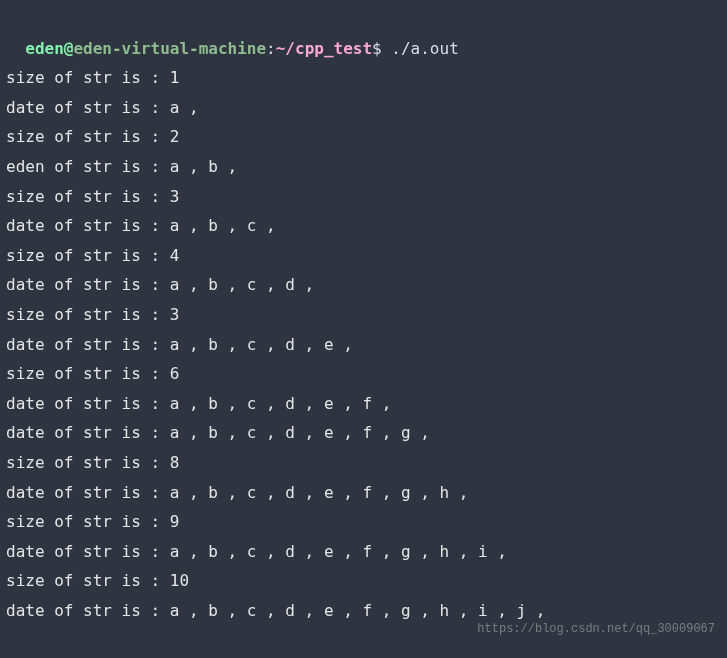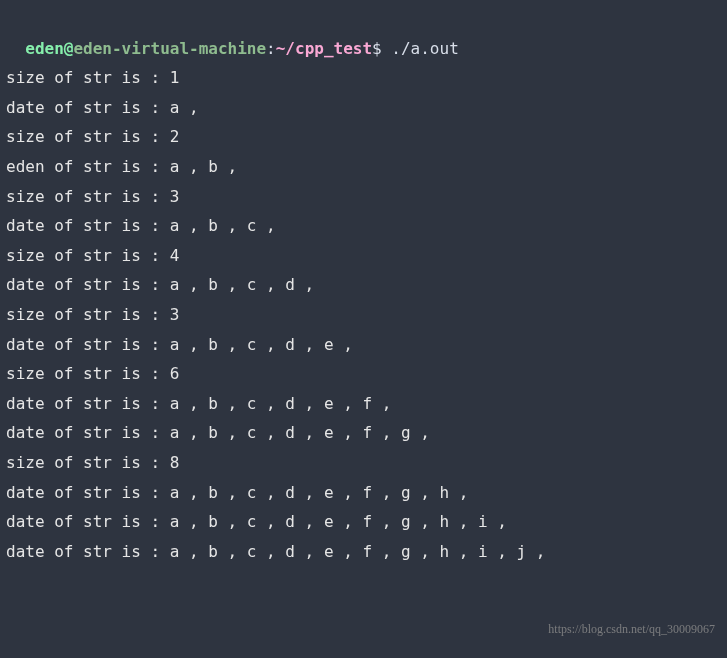--- a/index.html
+++ b/index.html
@@ -46,21 +46,21 @@
     }
     .output {
       color: #e5e5e5;
     }
     .watermark {
       position: absolute;
       right: 12px;
       bottom: 18px;
       color: #888;
       font-size: 12px;
-      font-family: Liberation Serif, serif;
+      font-family: Liberation Mono, monospace;
       opacity: 0.85;
     }
   </style>
 </head>
 <body>
 
 <div class="line">
   <span class="user">eden</span><span class="user">@</span><span class="host">eden-virtual-machine</span><span class="colon">:</span><span class="path">~/cpp_test</span><span class="dollar">$ </span><span class="cmd">./a.out</span>
 </div>
 
@@ -73,21 +73,23 @@
     <div class="line output">date of str is : a , b , c ,</div>
     <div class="line output">size of str is : 4</div>
     <div class="line output">date of str is : a , b , c , d ,</div>
     <div class="line output">size of str is : 3</div>
     <div class="line output">date of str is : a , b , c , d , e ,</div>
     <div class="line output">size of str is : 6</div>
     <div class="line output">date of str is : a , b , c , d , e , f ,</div>
     <div class="line output">date of str is : a , b , c , d , e , f , g ,</div>
     <div class="line output">size of str is : 8</div>
     <div class="line output">date of str is : a , b , c , d , e , f , g , h ,</div>
+    <div class="line output">size of str is : 9</div>
     <div class="line output">date of str is : a , b , c , d , e , f , g , h , i ,</div>
+    <div class="line output">size of str is : 10</div>
     <div class="line output">date of str is : a , b , c , d , e , f , g , h , i , j ,</div>
   </div>
 
 <div class="line">
   
 </div>
 
 <div class="watermark">https://blog.csdn.net/qq_30009067</div>
 
 </body></html>

